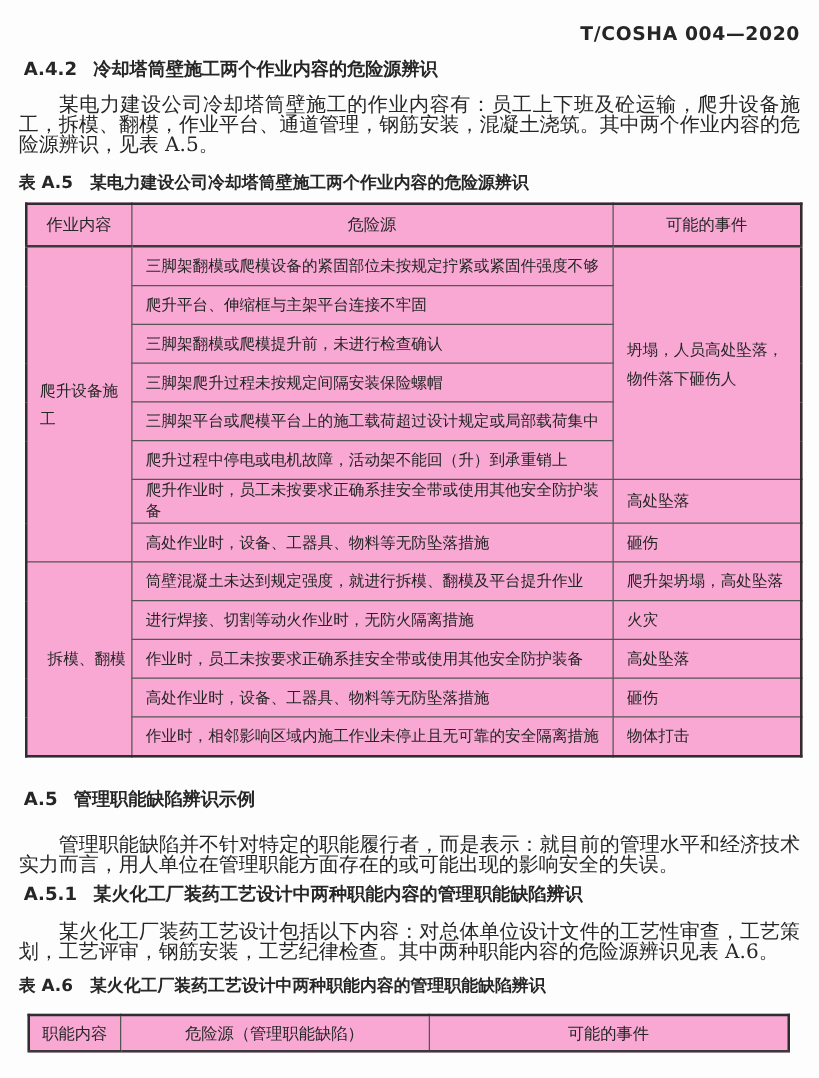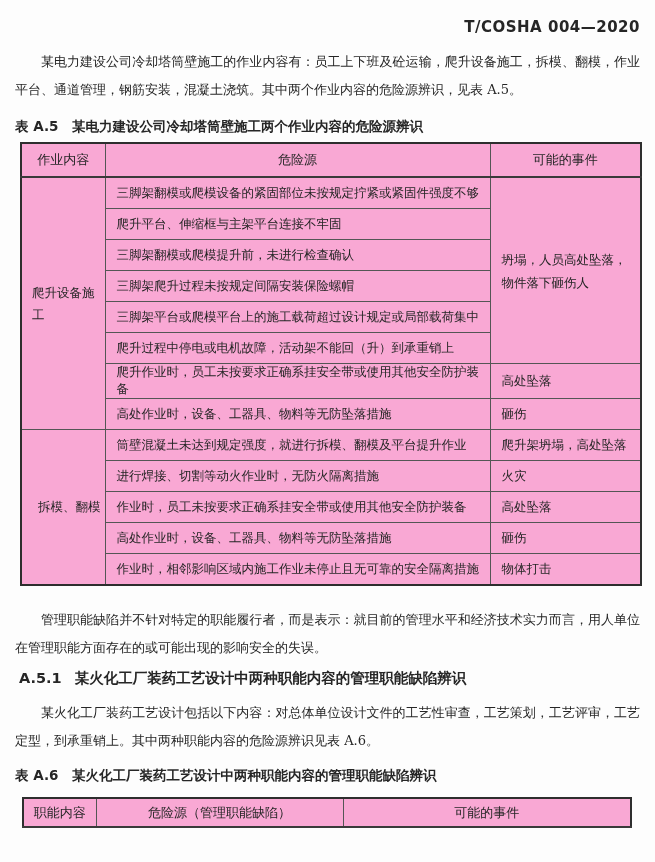--- a/index.html
+++ b/index.html
@@ -19,21 +19,21 @@
   .section-heading{
     font-family:"DejaVu Sans","Liberation Sans",sans-serif;
     font-weight:bold;font-size:14.5px;line-height:16px;margin-left:4px;
   }
   .section-heading .h-num{margin-right:13px;}
   .mt-h1{margin-top:12px;}
   .mt-h2{margin-top:26px;}
   .mt-h3{margin-top:8px;}
 
   .para{
-    font-size:13px;line-height:28px;text-align:justify;
+    font-size:16px;line-height:16px;text-align:justify;
     text-indent:2em;margin-top:12px;
   }
   .para-a5{margin-top:20px;}
   .para-a51{margin-top:13px;}
 
   .tbl-caption{
     font-family:"DejaVu Sans","Liberation Sans",sans-serif;
     font-weight:bold;font-size:13.5px;line-height:16px;
   }
   .cap-a5{margin-top:14px;}
@@ -57,20 +57,23 @@
   .col5-1{width:84px;} .col5-2{width:385px;} .col5-3{width:151px;}
   .col6-1{width:73px;} .col6-2{width:247px;} .col6-3{width:288px;}
 </style>
 </head>
 <body>
 
 <div class="page">
 
   <div class="doc-number">T/COSHA 004—2020</div>
 
+  <div class="section-heading mt-h1">
+    <span class="h-num">A.4.2</span><span>冷却塔筒壁施工两个作业内容的危险源辨识</span>
+  </div>
 
   <div class="para">某电力建设公司冷却塔筒壁施工的作业内容有：员工上下班及砼运输，爬升设备施工，拆模、翻模，作业平台、通道管理，钢筋安装，混凝土浇筑。其中两个作业内容的危险源辨识，见表 A.5。</div>
 
   <div class="tbl-caption cap-a5">表 A.5　某电力建设公司冷却塔筒壁施工两个作业内容的危险源辨识</div>
 
   <table class="tbl5">
     <colgroup>
         <col class="col5-1">
         <col class="col5-2">
         <col class="col5-3">
@@ -126,28 +129,31 @@
       <td>高处作业时，设备、工器具、物料等无防坠落措施</td>
       <td>砸伤</td>
     </tr>
     <tr>
       <td>作业时，相邻影响区域内施工作业未停止且无可靠的安全隔离措施</td>
       <td>物体打击</td>
     </tr>
   </tbody>
     </table>
 
+  <div class="section-heading mt-h2">
+    <span class="h-num">A.5</span><span>管理职能缺陷辨识示例</span>
+  </div>
 
   <div class="para para-a5">管理职能缺陷并不针对特定的职能履行者，而是表示：就目前的管理水平和经济技术实力而言，用人单位在管理职能方面存在的或可能出现的影响安全的失误。</div>
 
   <div class="section-heading mt-h3">
     <span class="h-num">A.5.1</span><span>某火化工厂装药工艺设计中两种职能内容的管理职能缺陷辨识</span>
   </div>
 
-  <div class="para para-a51">某火化工厂装药工艺设计包括以下内容：对总体单位设计文件的工艺性审查，工艺策划，工艺评审，工艺定型，到承重销上。其中两种职能内容的危险源辨识见表 A.6。</div>
+  <div class="para para-a51">某火化工厂装药工艺设计包括以下内容：对总体单位设计文件的工艺性审查，工艺策划，工艺评审，钢筋安装，工艺纪律检查。其中两种职能内容的危险源辨识见表 A.6。</div>
 
   <div class="tbl-caption cap-a6">表 A.6　某火化工厂装药工艺设计中两种职能内容的管理职能缺陷辨识</div>
 
   <table class="tbl6">
     <colgroup>
         <col class="col6-1">
         <col class="col6-2">
         <col class="col6-3">
       </colgroup>
     <tbody>

